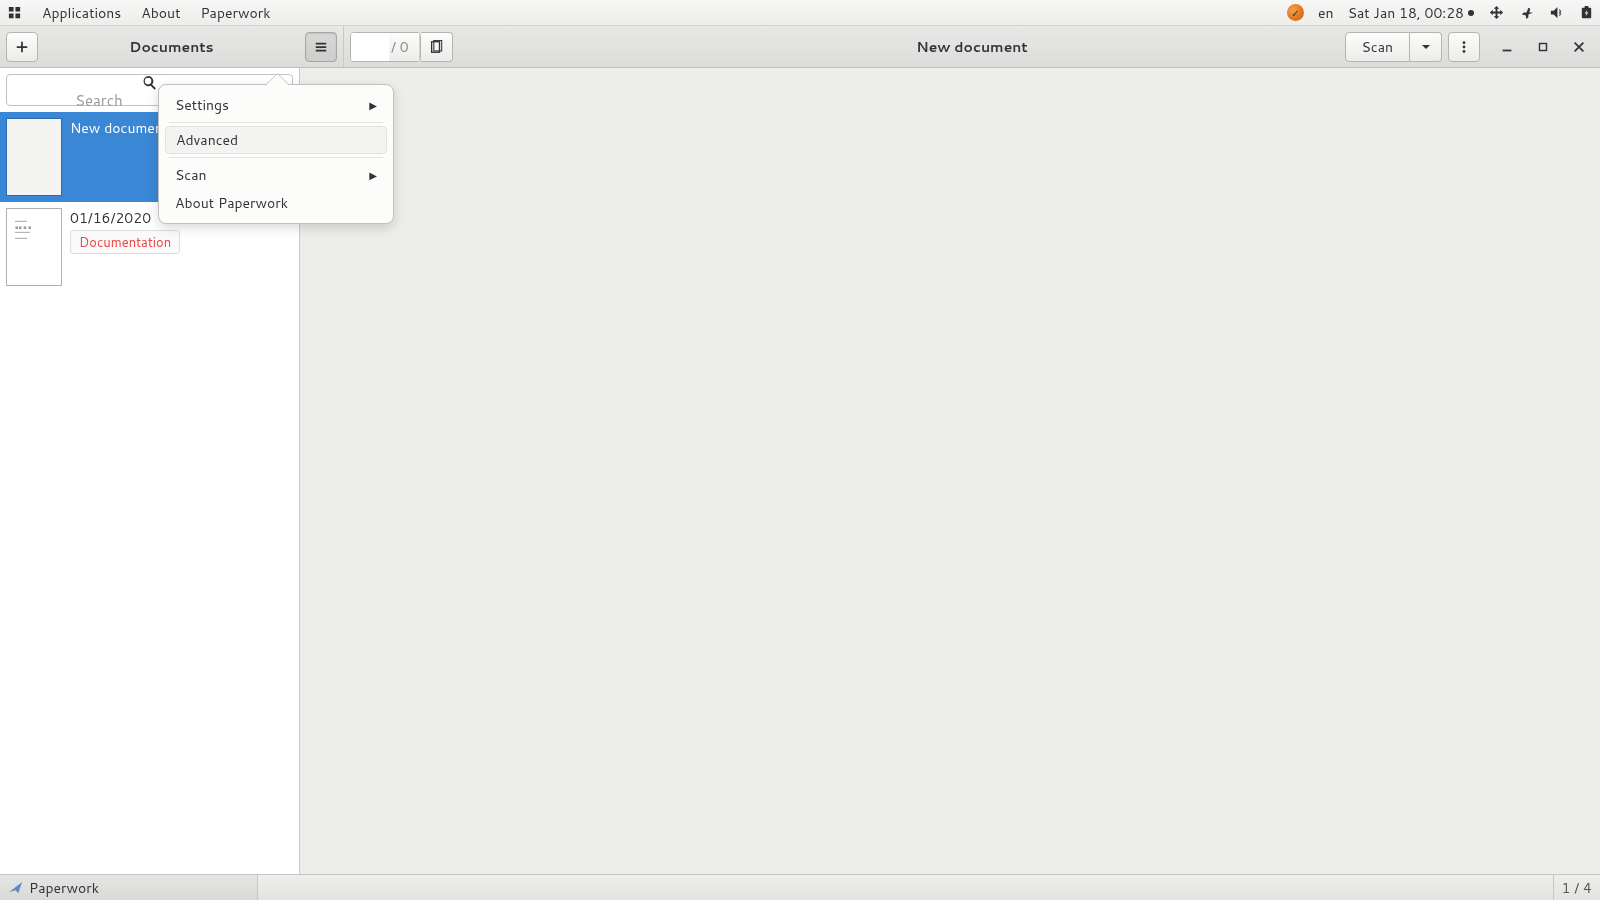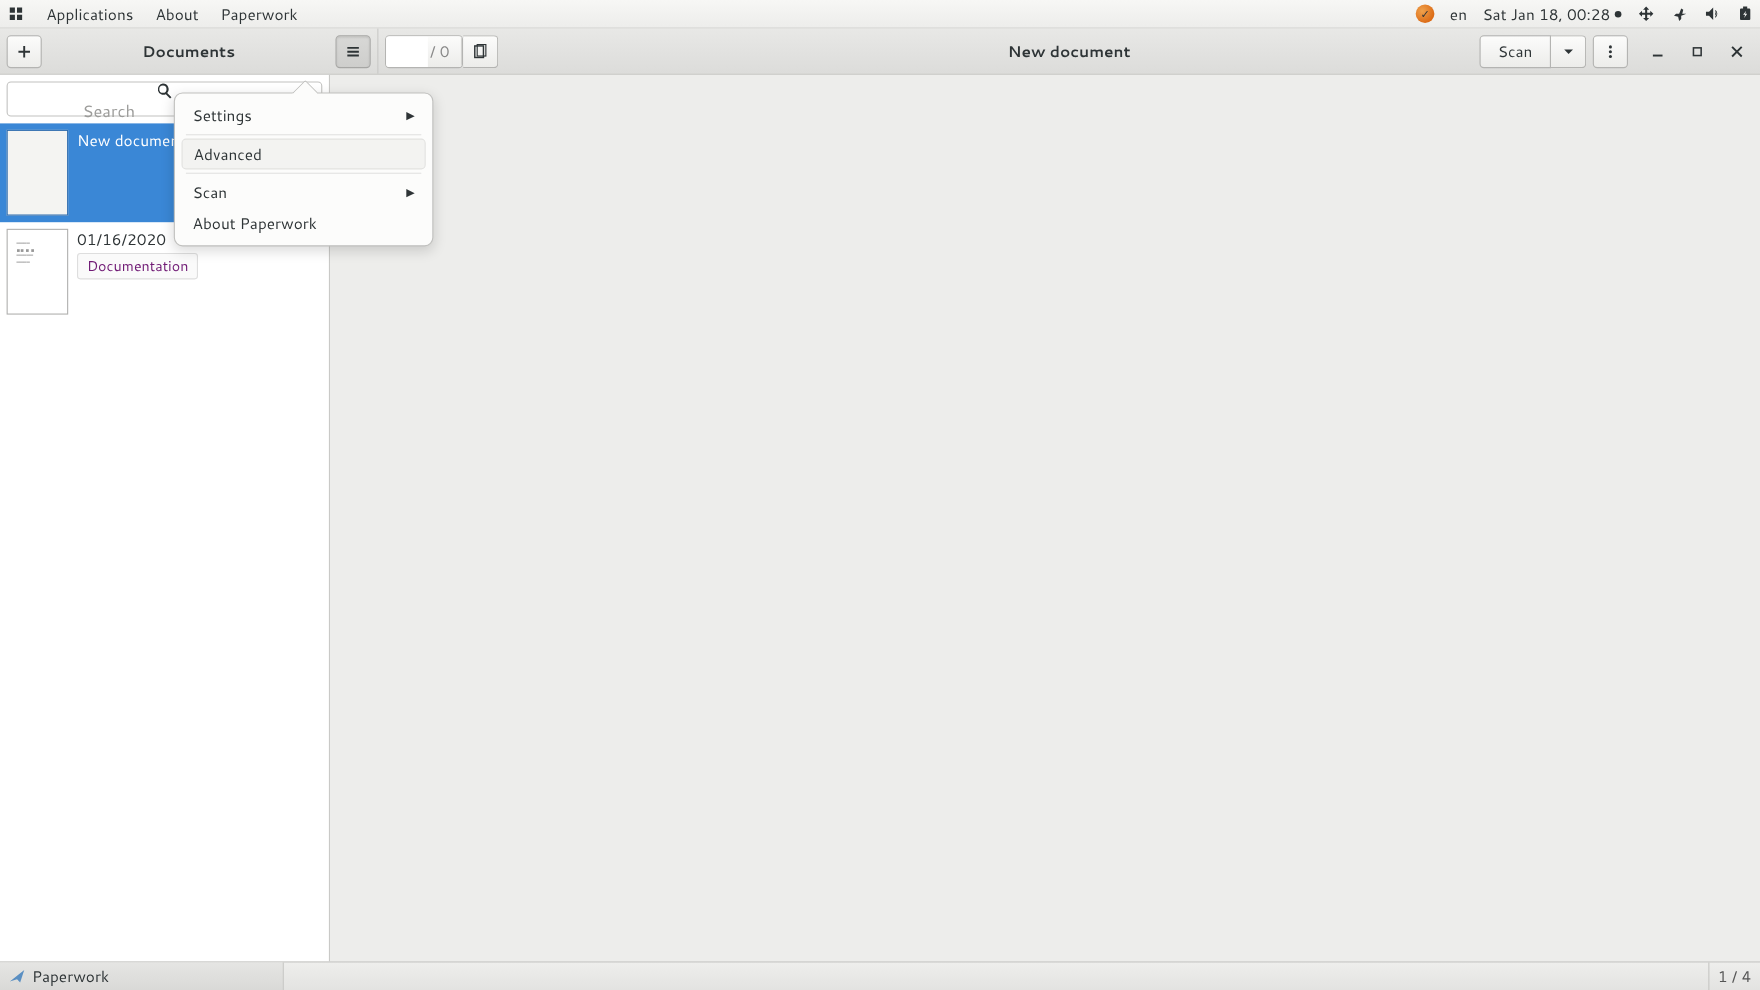--- a/index.html
+++ b/index.html
@@ -46,21 +46,21 @@
   .search input::placeholder { color:#9c9c9a; }
 
   .doclist { flex:1; overflow:auto; }
   .docrow { display:flex; padding:6px 6px 6px 6px; gap:8px; }
   .docrow .thumb { width:56px; height:78px; background:#fff; border:1px solid #b0b0ae; flex:none; }
   .docrow .thumb.blank { background:#f4f4f2; border:1px solid #888; }
   .docrow .meta { flex:1; }
   .docrow.selected { background:#3a87d6; color:#fff; }
   .docrow.selected .thumb { border-color:#2b6aad; }
   .docrow .date { font-size:14px; line-height:20px; }
-  .tag { display:inline-block; background:#fafafa; border:1px solid #dedede; border-radius:3px; padding:2px 8px; font-size:13px; margin-top:2px; color:#701a75; }
+  .tag { display:inline-block; background:#fafafa; border:1px solid #dedede; border-radius:3px; padding:2px 8px; font-size:13px; margin-top:2px; color:#ef4444; }
   .thumb-lines { padding:10px 8px; opacity:.5; font-size:5px; line-height:1.1; color:#333; }
 
   .mainview { flex:1; background:#ededeb; }
 
   
   .popover { position:absolute; left:158px; top:84px; width:236px; background:#fcfcfb; border:1px solid #c0c0be; border-radius:8px; box-shadow:0 4px 12px rgba(0,0,0,.15); padding:6px; }
   .popover::before { content:""; position:absolute; top:-9px; left:110px; width:16px; height:16px; background:#fcfcfb; border-left:1px solid #c0c0be; border-top:1px solid #c0c0be; transform:rotate(45deg); border-radius:2px 0 0 0; }
   .menuitem { height:28px; display:flex; align-items:center; padding:0 10px; border-radius:4px; font-size:14px; color:#2e3436; }
   .menuitem .arrow { margin-left:auto; font-size:10px; }
   .menuitem.hover { background:#f3f3f1; border:1px solid #e2e2e0; height:28px; }

